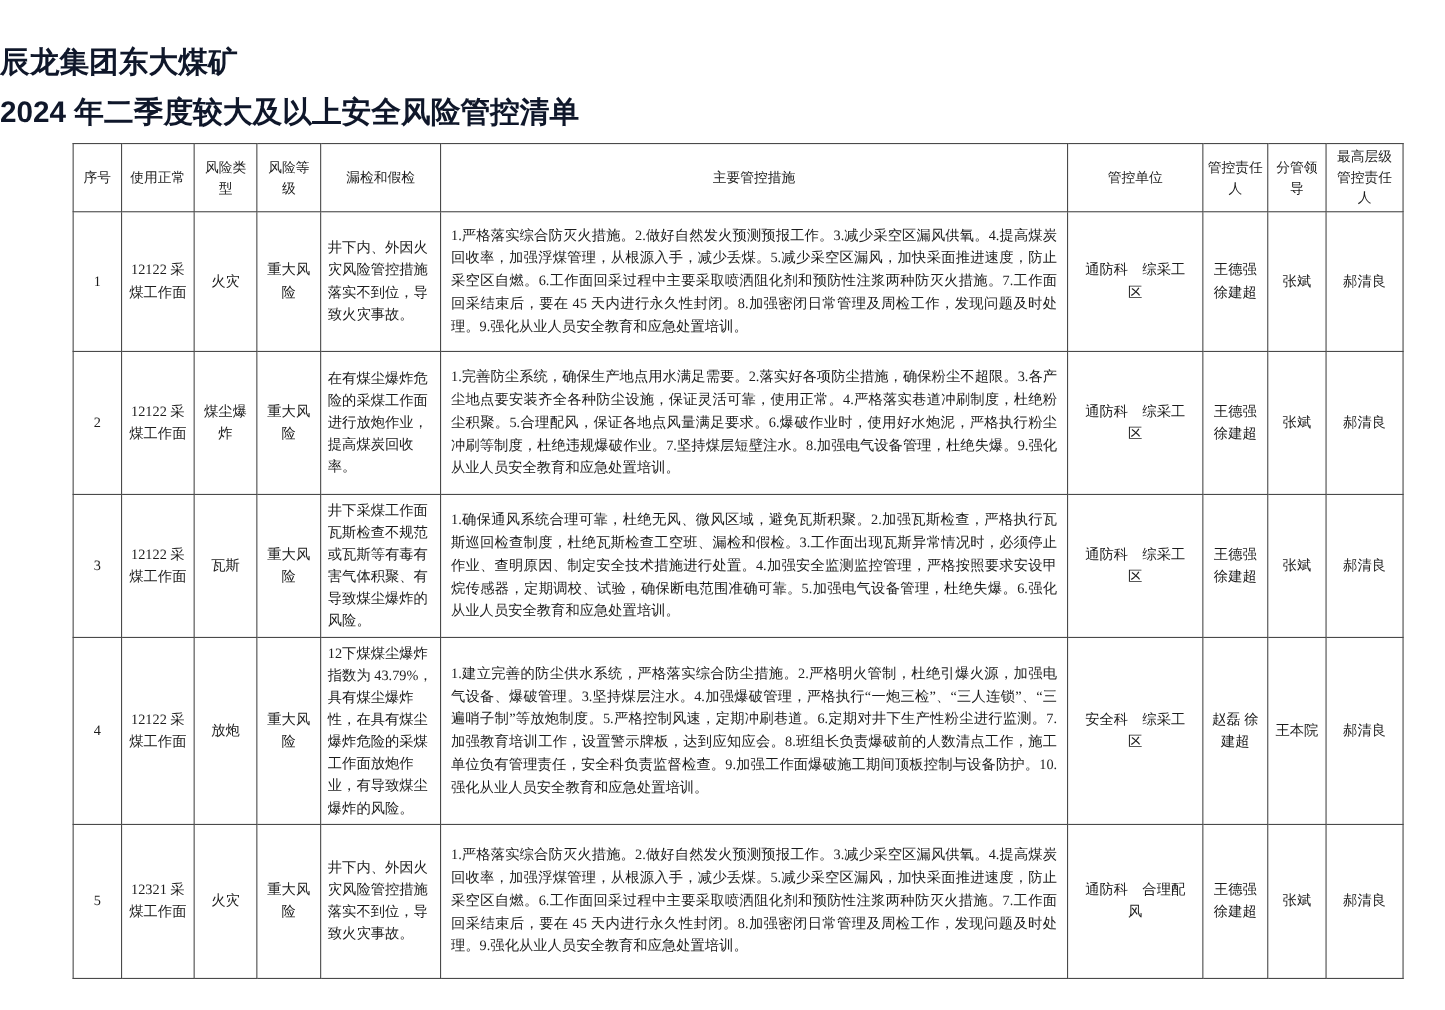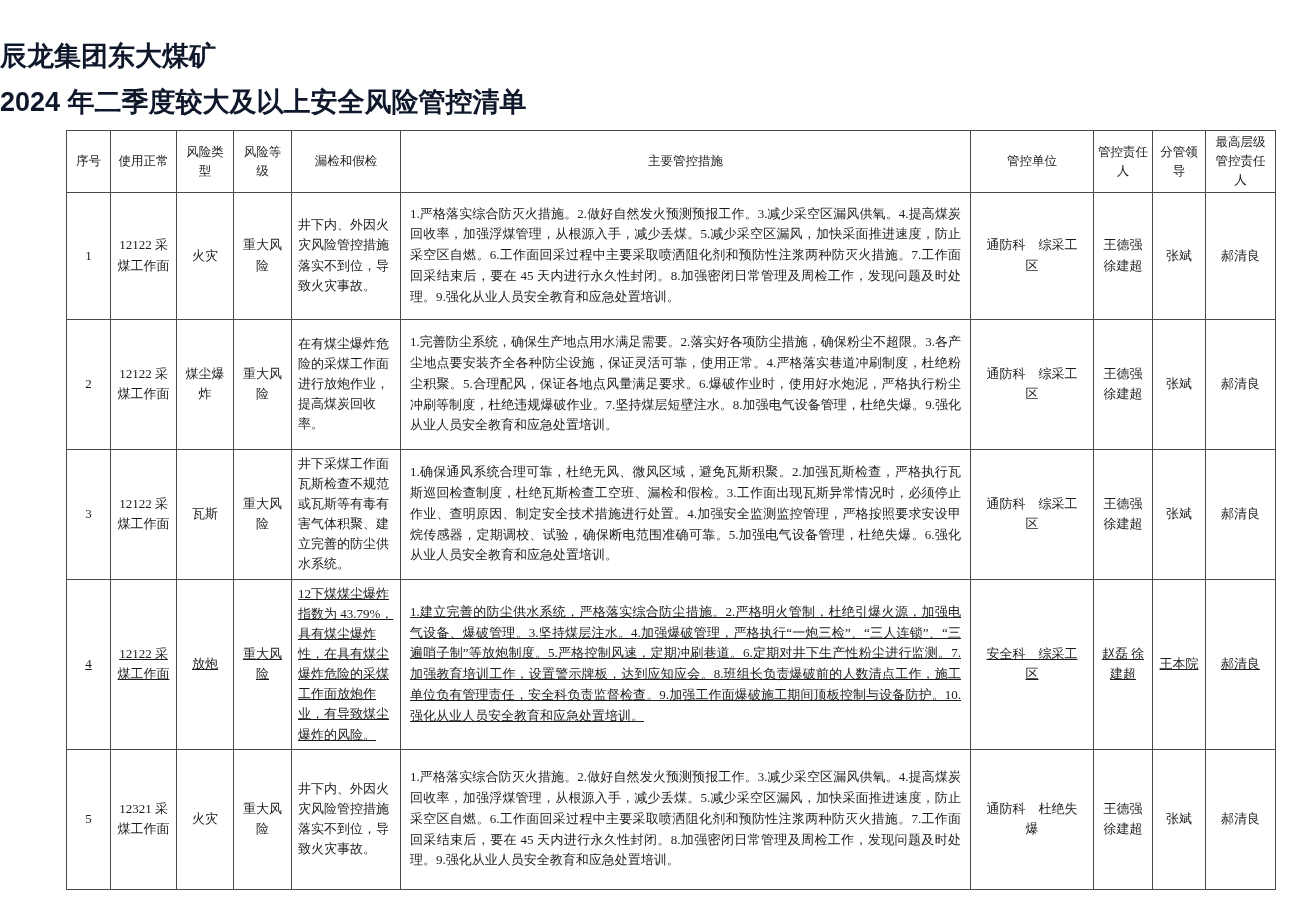--- a/index.html
+++ b/index.html
@@ -34,21 +34,21 @@
     font-size: 13px;
     line-height: 1.55;
     padding: 2px 4px;
     word-break: break-all;
     overflow: hidden;
   }
   .risk-table th { font-size: 12.5px; line-height: 1.5; height: 58px; }
   .row-1 td { height: 127px; }
   .row-2 td { height: 130px; }
   .row-3 td { height: 130px; }
-  .row-4 td { height: 165px; text-decoration: underline; }
+  .row-4 td { height: 165px; }
   .row-5 td { height: 140px; }
   td.cell-desc {
     text-align: left;
     padding: 4px 6px;
   }
   td.cell-measures {
     text-align: justify;
     text-align-last: left;
     padding: 4px 9px;
     line-height: 1.6;
@@ -111,21 +111,21 @@
       <td class="cell-unit">通防科　综采工区</td>
       <td class="cell-responsible">王德强 徐建超</td>
       <td class="cell-leader">张斌</td>
       <td class="cell-top">郝清良</td>
     </tr>
     <tr class="row-3">
       <td class="cell-seq">3</td>
       <td class="cell-location">12122 采煤工作面</td>
       <td class="cell-type">瓦斯</td>
       <td class="cell-level">重大风险</td>
-      <td class="cell-desc">井下采煤工作面瓦斯检查不规范或瓦斯等有毒有害气体积聚、建立完善的防尘供水系统。</td>
+      <td class="cell-desc">井下采煤工作面瓦斯检查不规范或瓦斯等有毒有害气体积聚、有导致煤尘爆炸的风险。</td>
       <td class="cell-measures">1.确保通风系统合理可靠，杜绝无风、微风区域，避免瓦斯积聚。2.加强瓦斯检查，严格执行瓦斯巡回检查制度，杜绝瓦斯检查工空班、漏检和假检。3.工作面出现瓦斯异常情况时，必须停止作业、查明原因、制定安全技术措施进行处置。4.加强安全监测监控管理，严格按照要求安设甲烷传感器，定期调校、试验，确保断电范围准确可靠。5.加强电气设备管理，杜绝失爆。6.强化从业人员安全教育和应急处置培训。</td>
       <td class="cell-unit">通防科　综采工区</td>
       <td class="cell-responsible">王德强 徐建超</td>
       <td class="cell-leader">张斌</td>
       <td class="cell-top">郝清良</td>
     </tr>
     <tr class="row-4">
       <td class="cell-seq">4</td>
       <td class="cell-location">12122 采煤工作面</td>
       <td class="cell-type">放炮</td>
@@ -137,19 +137,19 @@
       <td class="cell-leader">王本院</td>
       <td class="cell-top">郝清良</td>
     </tr>
     <tr class="row-5">
       <td class="cell-seq">5</td>
       <td class="cell-location">12321 采煤工作面</td>
       <td class="cell-type">火灾</td>
       <td class="cell-level">重大风险</td>
       <td class="cell-desc">井下内、外因火灾风险管控措施落实不到位，导致火灾事故。</td>
       <td class="cell-measures">1.严格落实综合防灭火措施。2.做好自然发火预测预报工作。3.减少采空区漏风供氧。4.提高煤炭回收率，加强浮煤管理，从根源入手，减少丢煤。5.减少采空区漏风，加快采面推进速度，防止采空区自燃。6.工作面回采过程中主要采取喷洒阻化剂和预防性注浆两种防灭火措施。7.工作面回采结束后，要在 45 天内进行永久性封闭。8.加强密闭日常管理及周检工作，发现问题及时处理。9.强化从业人员安全教育和应急处置培训。</td>
-      <td class="cell-unit">通防科　杜绝失爆</td>
+      <td class="cell-unit">通防科　合理配风</td>
       <td class="cell-responsible">王德强 徐建超</td>
       <td class="cell-leader">张斌</td>
       <td class="cell-top">郝清良</td>
     </tr>
   </tbody>
 </table>
 
 </body></html>

